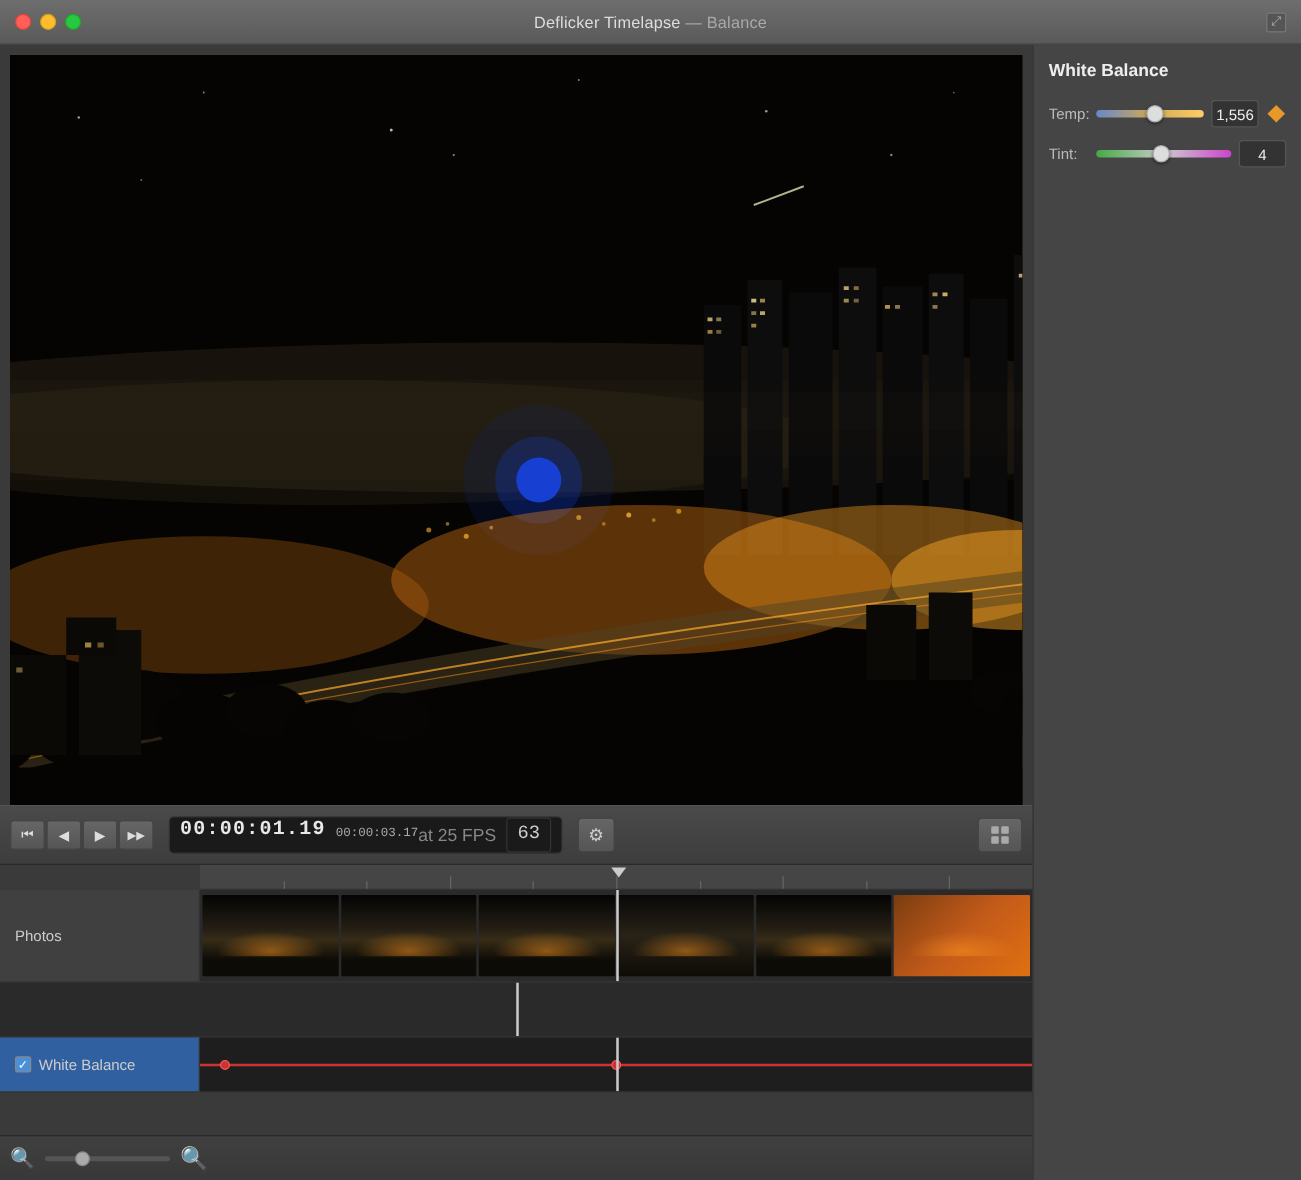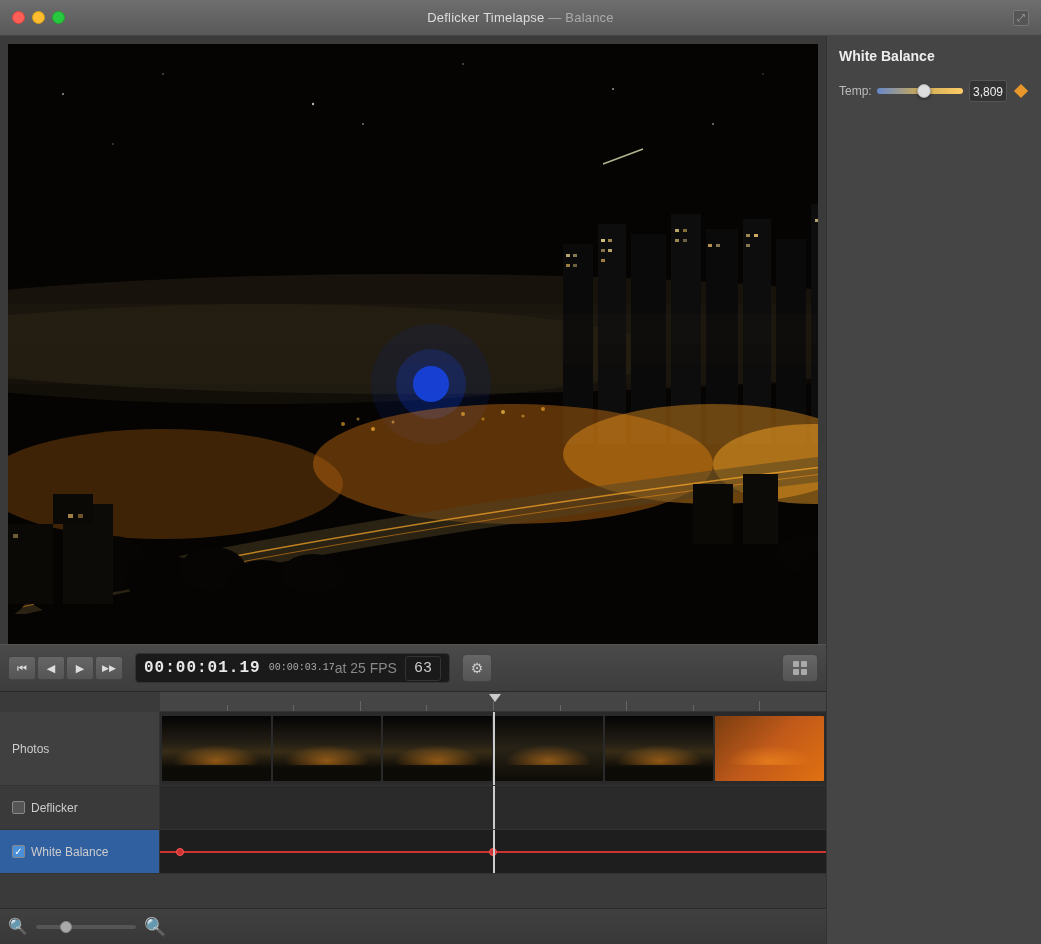--- a/index.html
+++ b/index.html
@@ -146,21 +146,20 @@
       display: flex;
       gap: 1px;
     }
 
     .timecode-display {
       background: #1a1a1a;
       border: 1px solid #333;
       border-radius: 4px;
       height: 30px;
       display: flex;
-      align-items: center;
       padding: 0 8px;
       margin: 0 6px;
       gap: 8px;
       flex: 0 0 auto;
     }
 
     .timecode-main {
       color: #e8e8e8;
       font-size: 16px;
       font-family: 'Courier New', monospace;
@@ -764,26 +763,20 @@
             <div class="photo-thumb"></div>
             <div class="photo-thumb" style="background:linear-gradient(to bottom, rgba(0,0,0,0.8) 0%, rgba(40,30,10,0.6) 50%, rgba(10,8,3,0.9) 100%);"></div>
             <div class="photo-thumb"></div>
             <div class="photo-thumb" style="background:linear-gradient(135deg, #7a3d10 0%, #c25a1a 50%, #e07010 100%);"></div>
 
             <div class="playhead-line" style="left: 50%;"></div>
           </div>
         </div>
 
         <div class="track-row deflicker-track">
-          <div class="track-label">
-            <div class="checkbox-label">
-              <div class="track-checkbox"></div>
-              <span>Deflicker</span>
-            </div>
-          </div>
           <div class="track-content">
             <div class="playhead-line" style="left: 50%;"></div>
           </div>
         </div>
 
         <div class="track-row wb-track">
           <div class="track-label">
             <div class="checkbox-label">
               <div class="track-checkbox checked">✓</div>
               <span>White Balance</span>
@@ -816,23 +809,31 @@
   <div id="right-panel-full">
     <div id="wb-panel-content">
       <div class="panel-title">White Balance</div>
 
       <div class="param-row">
         <span class="param-label">Temp:</span>
         <div class="param-slider-wrap">
           <div class="param-slider-track temp-track"></div>
           <div class="param-slider-thumb" style="left: 55%;"></div>
         </div>
-        <div class="param-value">3,809</div>
+        <div class="param-value">1,556</div>
         <div class="param-auto-btn">
           <div class="auto-diamond"></div>
         </div>
       </div>
 
+      <div class="param-row">
+        <span class="param-label">Tint:</span>
+        <div class="param-slider-wrap">
+          <div class="param-slider-track tint-track"></div>
+          <div class="param-slider-thumb" style="left: 48%;"></div>
+        </div>
+        <div class="param-value">4</div>
+      </div>
 
     </div>
   </div>
 
 </div>
 
 </body></html>

